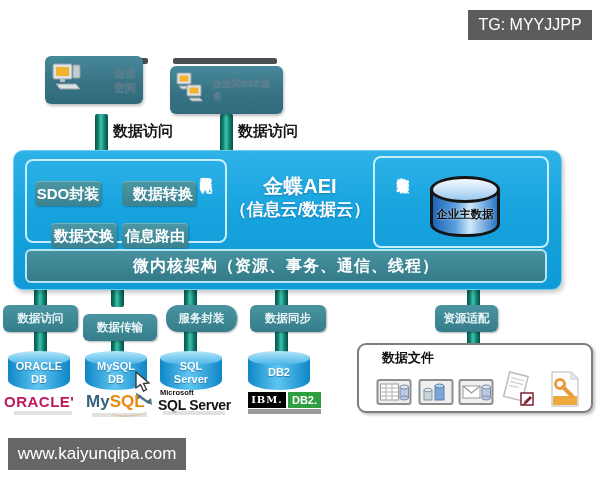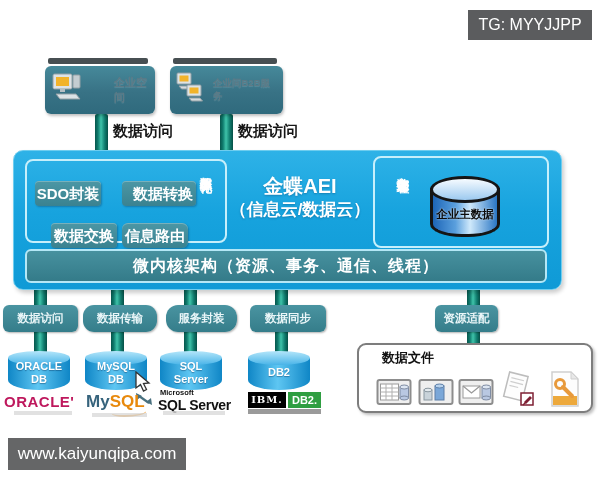--- a/index.html
+++ b/index.html
@@ -96,21 +96,21 @@
   <div class="pipe" style="left:467px;top:286px;height:21px;"></div>
   <div class="pipe" style="left:34px;top:330px;height:25px;"></div>
   <div class="pipe" style="left:111px;top:330px;height:25px;"></div>
   <div class="pipe" style="left:184px;top:330px;height:25px;"></div>
   <div class="pipe" style="left:275px;top:330px;height:25px;"></div>
   <div class="pipe" style="left:467px;top:330px;height:15px;"></div>
 
   <div class="appcap" style="left:48px;top:58px;width:100px;"></div>
   <div class="appcap" style="left:173px;top:58px;width:104px;"></div>
 
-  <div class="appbox" style="left:45px;top:66px;width:110px;gap:28px;">
+  <div class="appbox" style="left:45px;top:56px;width:98px;gap:28px;">
     <span>
       <svg width="36" height="32" viewBox="0 0 36 32">
         <rect x="3" y="2" width="19" height="15" rx="1.5" fill="#dde3e6" stroke="#93a0a5"></rect>
         <rect x="6" y="5" width="13" height="9" fill="#f2b32a"></rect>
         <rect x="23" y="3" width="7" height="13" rx="1" fill="#c4cdd1" stroke="#93a0a5"></rect>
         <rect x="10" y="17" width="5" height="3" fill="#b5bfc4"></rect>
         <polygon points="6,22 26,22 30,27 10,27" fill="#dde3e6" stroke="#93a0a5"></polygon>
       </svg>
     </span>
     <span class="applabel">企业空间</span>
@@ -136,38 +136,38 @@
 
   <div class="accesslbl" style="left:113px;top:122px;">数据访问</div>
   <div class="accesslbl" style="left:238px;top:122px;">数据访问</div>
 
   <div class="mainbox"></div>
 
   <div class="group" style="left:25px;top:159px;width:198px;height:80px;"></div>
   <div class="tealbtn" style="left:35px;top:167px;width:66px;">SDO封装</div>
   <div class="tealbtn" style="left:122px;top:167px;width:66px;padding-left:8px;">数据转换</div>
   <div class="tealbtn" style="left:51px;top:209px;width:66px;">数据交换</div>
-  <div class="tealbtn" style="left:122px;top:209px;width:66px;border-radius:6px;">信息路由</div>
+  <div class="tealbtn" style="left:122px;top:209px;width:66px;">信息路由</div>
   <div class="vtext" style="left:197px;top:167px;height:72px;font-size:12.5px;letter-spacing:1px;">数据服务化</div>
 
   <div class="ptitle" style="left:210px;top:173px;width:180px;font-size:20px;">金蝶AEI</div>
   <div class="ptitle" style="left:205px;top:198px;width:190px;font-size:17px;">（信息云/数据云）</div>
 
   <div class="group" style="left:373px;top:156px;width:172px;height:88px;"></div>
   <div class="vtext" style="left:394px;top:167px;height:70px;font-size:12.5px;letter-spacing:1px;">主数据管理</div>
   <div>
     <div class="mcyl-body"></div>
     <div class="mcyl-top"></div>
   </div>
   <div class="mcyl-lbl">企业主数据</div>
 
   <div class="kernelbar">微内核架构（资源、事务、通信、线程）</div>
 
   <div class="pill" style="left:3px;top:305px;width:75px;">数据访问</div>
-  <div class="pill" style="left:83px;top:305px;width:74px;border-radius:11px;">数据传输</div>
+  <div class="pill" style="left:83px;top:314px;width:74px;">数据传输</div>
   <div class="pill" style="left:166px;top:305px;width:71px;border-radius:12px;">服务封装</div>
   <div class="pill" style="left:250px;top:305px;width:76px;">数据同步</div>
   <div class="pill" style="left:435px;top:305px;width:63px;">资源适配</div>
 
   <div class="cyl" style="left:8px;top:351px;">
     <div class="body"></div>
       <div class="capt"></div>
     <div class="lbl"><span>ORACLE</span><br>
       <span>DB</span></div>
   </div>

